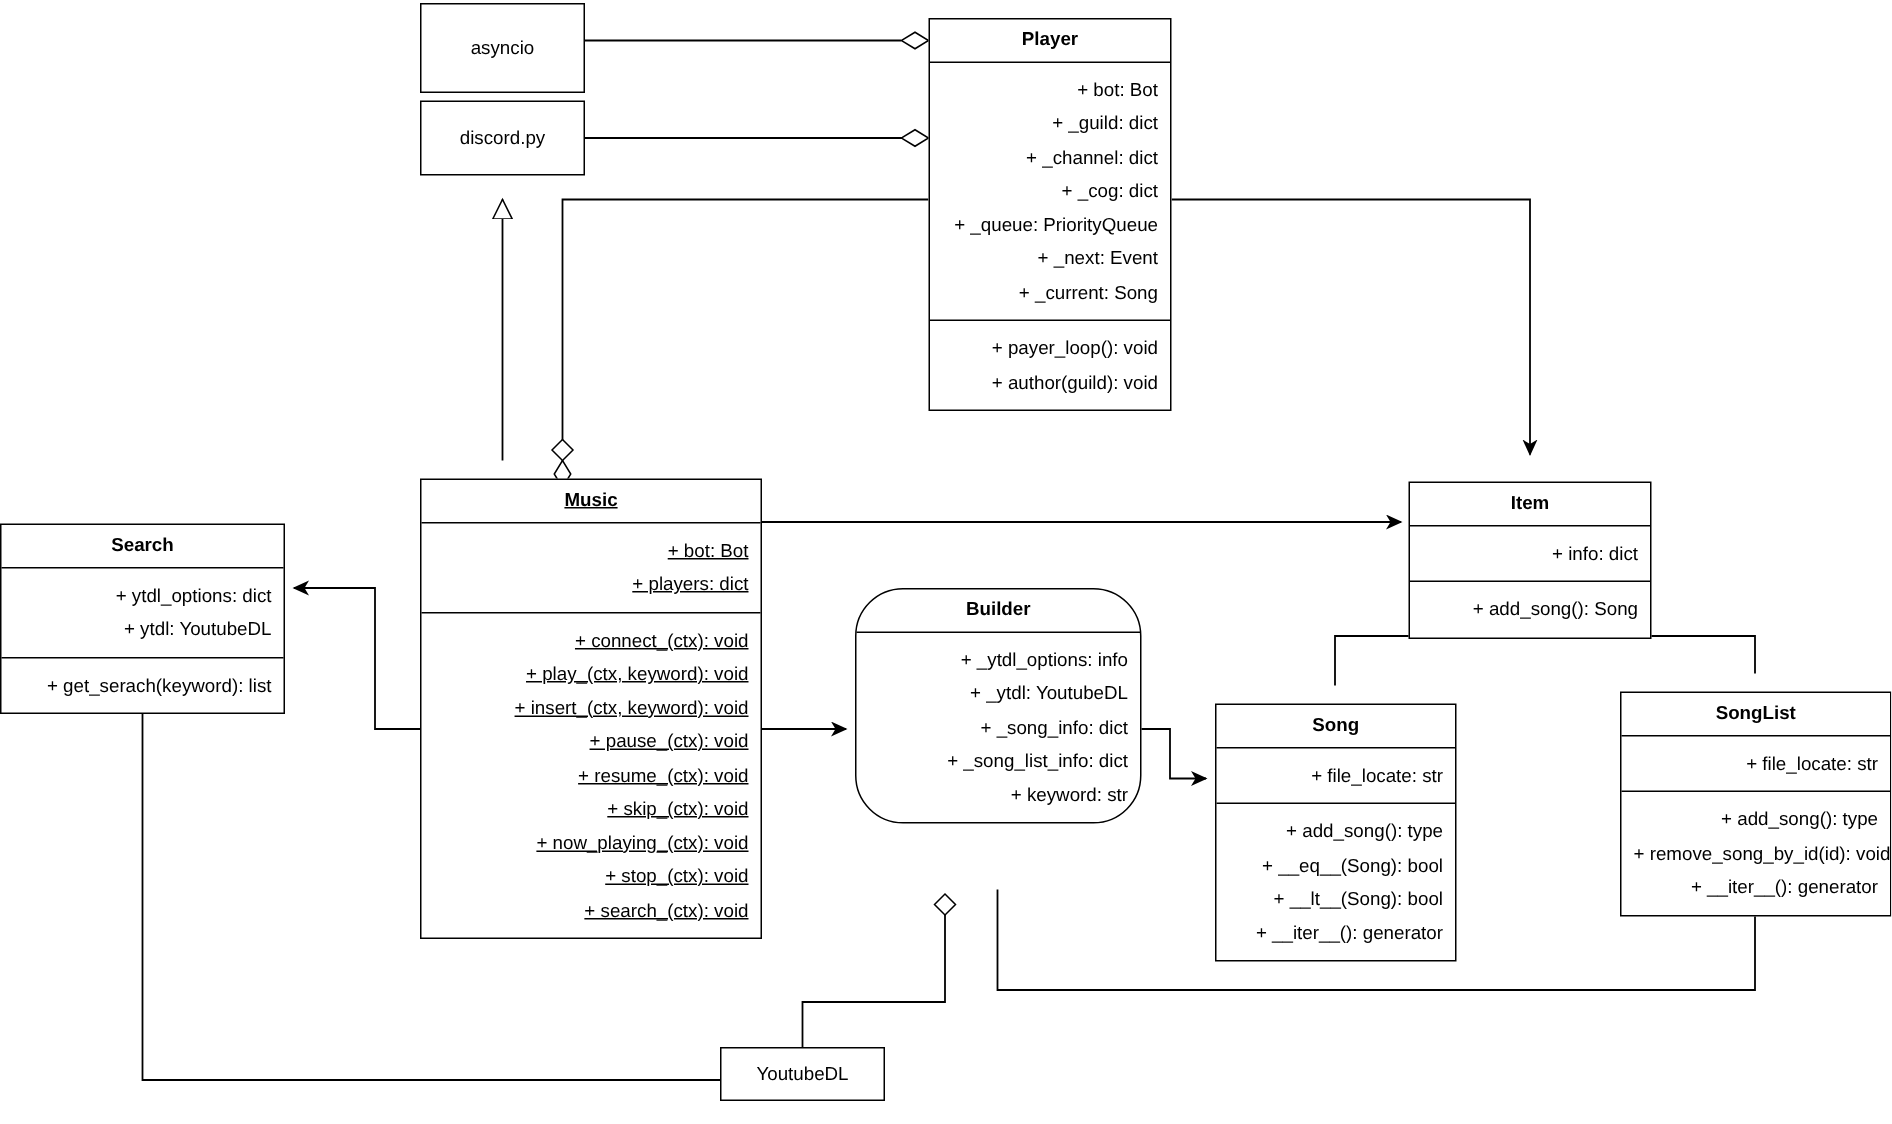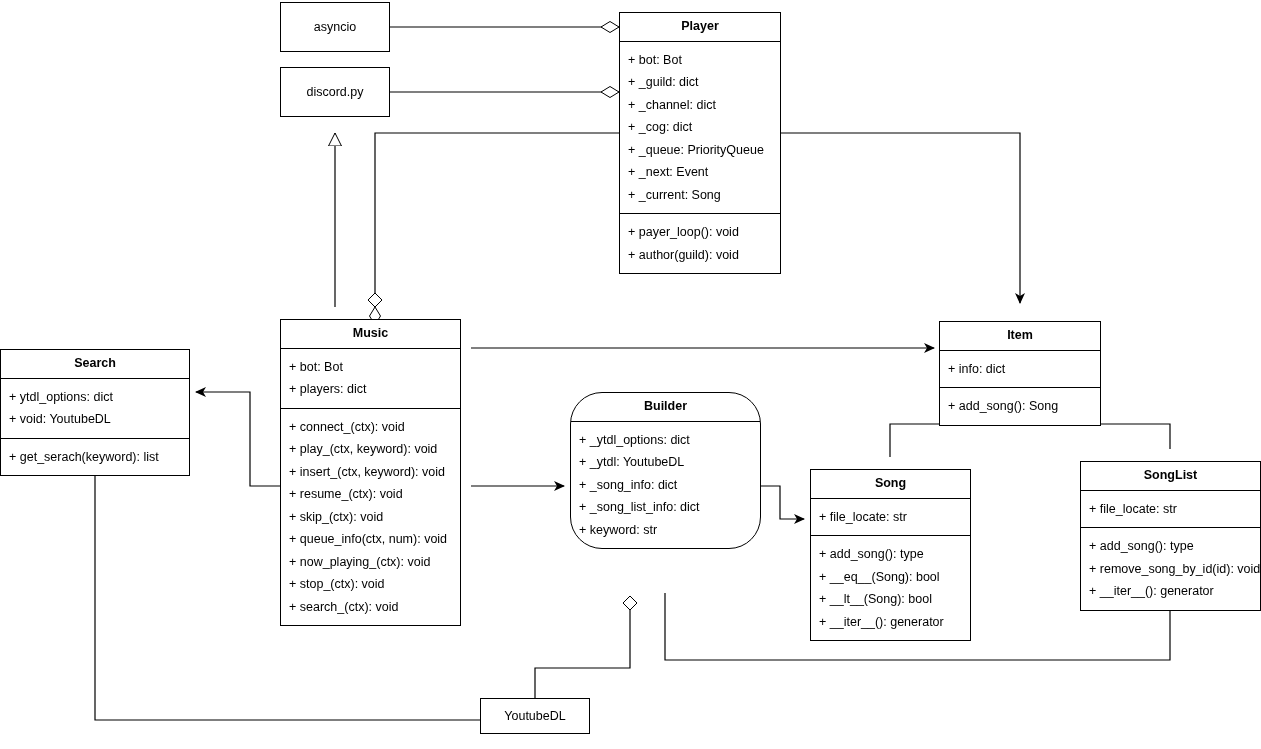--- a/index.html
+++ b/index.html
@@ -33,20 +33,21 @@
   .node .title{
     text-align:center;
     font-weight:bold;
     font-size:12.5px;
     padding:7px 4px 8px 4px;
     white-space:nowrap;
   }
   .node .compartment{
     border-top:1px solid #000000;
     padding:7px 0 7px 0;
+    text-align:right;
   }
   .node .row{
     padding:5px 8px 5px 8px;
     white-space:nowrap;
     font-size:12.5px;
   }
   
   .plain{
     position:absolute;
     box-sizing:border-box;
@@ -108,21 +109,21 @@
       <path d="M1170,449 L1170,424 L1040,424 L1040,397" marker-end="url(#hollowTriangle)"></path>
 
       <path d="M95,456 L95,720 L480,720"></path>
       <path d="M88,456 L95,449 L102,456 L95,463 Z" fill="#ffffff" stroke="#000000" stroke-width="1"></path>
 
       <path d="M630,603 L630,668 L535,668 L535,698"></path>
       <path d="M623,603 L630,596 L637,603 L630,610 Z" fill="#ffffff" stroke="#000000" stroke-width="1"></path>
     </g>
   </svg>
 
-  <div class="plain" style="left:280px;top:2px;width:110px;height:50px;">
+  <div class="plain" style="left:280px;top:2px;width:110px;height:60px;">
     <span>asyncio</span>
   </div>
 
   <div class="plain" style="left:280px;top:67px;width:110px;height:50px;">
     <span>discord.py</span>
   </div>
 
   <div class="plain" style="left:480px;top:698px;width:110px;height:36px;">
     <span>YoutubeDL</span>
   </div>
@@ -137,54 +138,54 @@
       <div class="row">+ _queue: PriorityQueue</div>
       <div class="row">+ _next: Event</div>
       <div class="row">+ _current: Song</div>
     </div>
     <div class="compartment">
       <div class="row">+ payer_loop(): void</div>
       <div class="row">+ author(guild): void</div>
     </div>
   </div>
 
-  <div class="node" style="left:280px;top:307px;width:181px;">
+  <div class="node" style="left:280px;top:307px;width:228px;text-decoration:underline;">
     <div class="title">Music</div>
     <div class="compartment">
       <div class="row">+ bot: Bot</div>
       <div class="row">+ players: dict</div>
     </div>
     <div class="compartment">
       <div class="row">+ connect_(ctx): void</div>
       <div class="row">+ play_(ctx, keyword): void</div>
       <div class="row">+ insert_(ctx, keyword): void</div>
+      <div class="row">+ pause_(ctx): void</div>
       <div class="row">+ resume_(ctx): void</div>
       <div class="row">+ skip_(ctx): void</div>
-      <div class="row">+ queue_info(ctx, num): void</div>
       <div class="row">+ now_playing_(ctx): void</div>
       <div class="row">+ stop_(ctx): void</div>
       <div class="row">+ search_(ctx): void</div>
     </div>
   </div>
 
   <div class="node" style="left:0px;top:337px;width:190px;">
     <div class="title">Search</div>
     <div class="compartment">
       <div class="row">+ ytdl_options: dict</div>
-      <div class="row">+ void: YoutubeDL</div>
+      <div class="row">+ ytdl: YoutubeDL</div>
     </div>
     <div class="compartment">
       <div class="row">+ get_serach(keyword): list</div>
     </div>
   </div>
 
   <div class="node" style="left:570px;top:380px;width:191px;border-radius:32px;">
     <div class="title">Builder</div>
     <div class="compartment">
-      <div class="row">+ _ytdl_options: dict</div>
+      <div class="row">+ _ytdl_options: info</div>
       <div class="row">+ _ytdl: YoutubeDL</div>
       <div class="row">+ _song_info: dict</div>
       <div class="row">+ _song_list_info: dict</div>
       <div class="row">+ keyword: str</div>
     </div>
   </div>
 
   <div class="node" style="left:939px;top:309px;width:162px;">
     <div class="title">Item</div>
     <div class="compartment">

